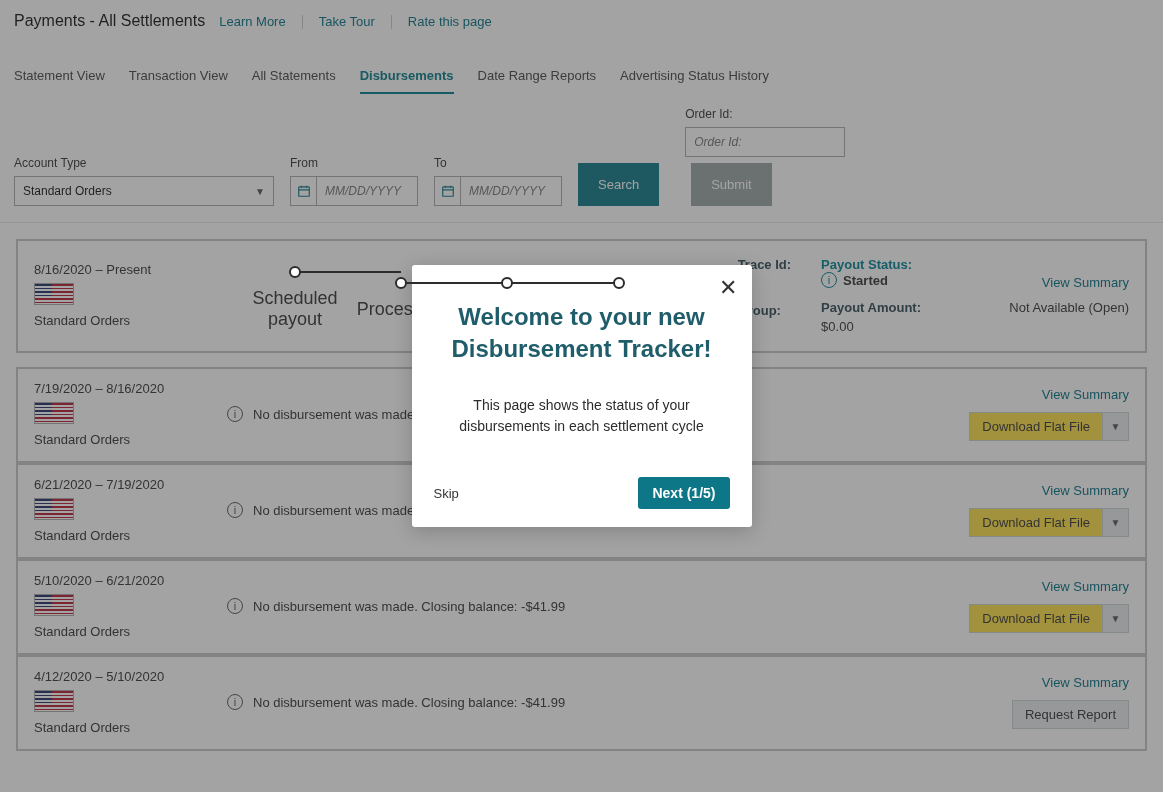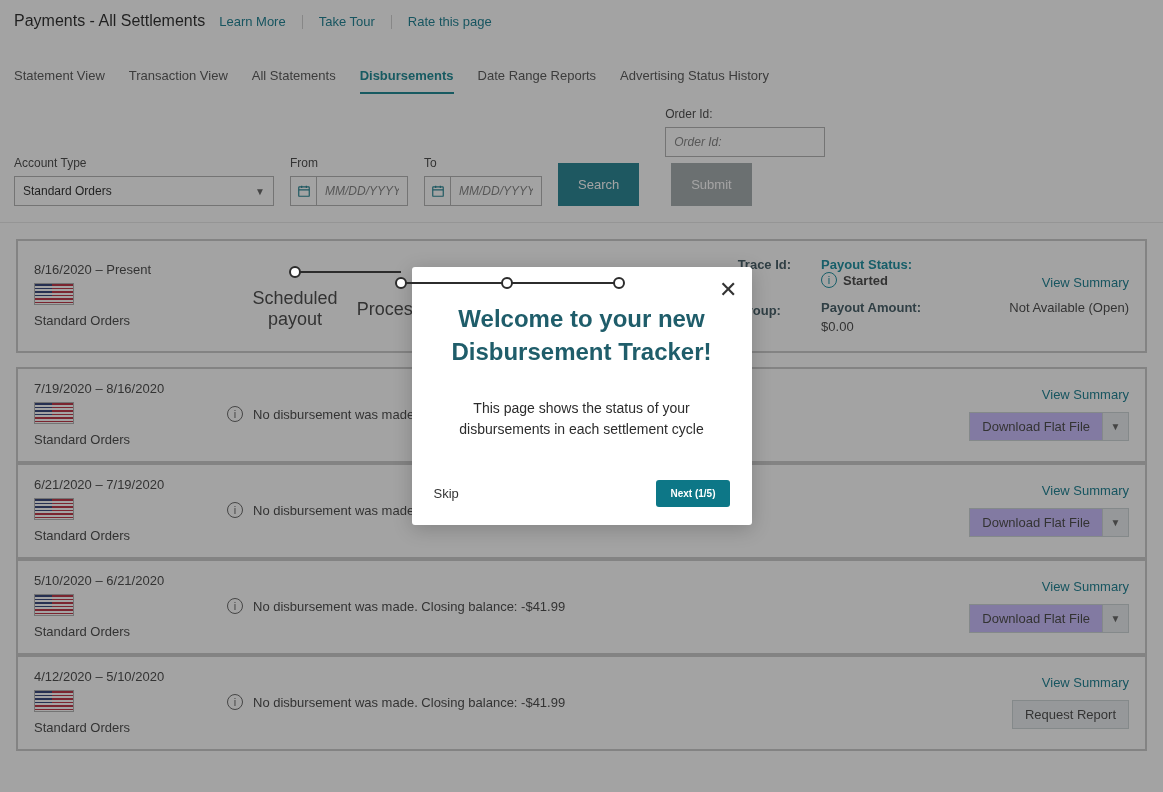--- a/index.html
+++ b/index.html
@@ -20,21 +20,21 @@
   .tab.active { color: #007b88; font-weight: 700; }
   .tab.active::after { content: ""; position: absolute; left: 0; right: 0; bottom: -1px; height: 2px; background: #007b88; }
 
   
   .filters { display: flex; gap: 16px; padding: 14px 14px 16px 14px; align-items: flex-end; border-bottom: 1px solid #e6e6e6; }
   .field { display: flex; flex-direction: column; gap: 6px; font-size: 12px; color: #333; }
   .select, .text-input, .date-input { height: 30px; border: 1px solid #aaa; background: #fff; font-size: 12px; color: #111; padding: 0 8px; }
   .select { width: 260px; display: flex; align-items: center; justify-content: space-between; cursor: pointer; }
   .date-wrap { display: flex; }
   .date-icon { width: 26px; height: 30px; border: 1px solid #aaa; border-right: 0; display: flex; align-items: center; justify-content: center; color: #0d7787; background: #fff; cursor: pointer; }
-  .date-input { width: 92px; font-style: italic; color: #888; }
+  .date-input { width: 102px; font-style: italic; color: #888; }
   .btn { height: 43px; border: 0; padding: 0 20px; cursor: pointer; font-size: 13px; color: #fff; }
   .btn-search { background: #0d7787; }
   .btn-submit { background: #9aa2a5; margin-left: 6px; }
   .order-group { display: flex; align-items: flex-start; gap: 6px; }
   .text-input { width: 160px; font-style: italic; color: #888; }
 
   
   .cards { padding: 16px; display: flex; flex-direction: column; gap: 14px; }
   .card { border: 2px solid #c5c5c5; background: #fff; padding: 12px 16px 14px 16px; position: relative; }
   .card .row { display: flex; align-items: center; gap: 18px; }
@@ -47,21 +47,21 @@
   .stripe.s4 { top: 12px; } .stripe.s5 { top: 15.5px; } .stripe.s6 { top: 19px; }
   .acct-type { font-size: 13px; color: #333; }
 
   .mid-col { flex: 1; display: flex; align-items: center; gap: 10px; }
   .info-icon { width: 16px; height: 16px; border: 1.5px solid #555; border-radius: 50%; display: flex; align-items: center; justify-content: center; font-size: 11px; line-height: 1; color: #555; flex-shrink: 0; }
   .disbursement-msg { font-size: 13px; color: #333; }
 
   .right-col { width: 190px; flex-shrink: 0; text-align: right; display: flex; flex-direction: column; gap: 10px; }
   .view-summary { color: #007185; font-size: 13px; cursor: pointer; }
   .split-btn { display: inline-flex; align-self: flex-end; }
-  .split-btn .main { background: #c4b5fd; border: 1px solid #c7cfd2; padding: 6px 12px; font-size: 13px; color: #333; cursor: pointer; }
+  .split-btn .main { background: #fde047; border: 1px solid #c7cfd2; padding: 6px 12px; font-size: 13px; color: #333; cursor: pointer; }
   .split-btn .caret { background: #e8ecee; border: 1px solid #c7cfd2; border-left: 0; width: 26px; display: flex; align-items: center; justify-content: center; cursor: pointer; }
   .req-btn { background: #e8ecee; border: 1px solid #c7cfd2; padding: 6px 12px; font-size: 13px; color: #333; cursor: pointer; align-self: flex-end; }
 
   
   .stepper-wrap { margin-left: 0; flex: 1; }
   .stepper { display: flex; align-items: center; margin-left: 15px; margin-right: 30px; margin-top: 6px; }
   .step { flex: 1; display: flex; flex-direction: column; align-items: center; position: relative; }
   .step .dot { width: 12px; height: 12px; border: 2px solid #2c2c2c; border-radius: 50%; background: #fff; z-index: 2; }
   .step .lbl { margin-top: 10px; font-size: 18px; color: #333; text-align: center; white-space: pre-line; }
   .step:not(:last-child)::after { content: ""; position: absolute; top: 5px; left: 50%; width: 100%; height: 2px; background: #2c2c2c; z-index: 1; }
@@ -77,21 +77,21 @@
   .chev { font-size: 10px; color: #555; }
 
   
   .overlay { position: absolute; inset: 0; background: rgba(50,50,50,0.45); display: flex; align-items: center; justify-content: center; }
   .modal { width: 340px; background: #fff; border-radius: 3px; padding: 22px 22px 18px 22px; position: relative; box-shadow: 0 4px 20px rgba(0,0,0,0.2); }
   .modal .close { position: absolute; top: 12px; right: 14px; font-size: 22px; color: #333; cursor: pointer; line-height: 1; }
   .modal h2 { font-size: 24px; font-weight: 700; color: #1f5d6a; text-align: center; margin: 14px 0 30px 0; line-height: 1.35; }
   .modal p { font-size: 14px; color: #2c2c2c; text-align: center; line-height: 1.5; margin: 0 6px; }
   .modal-actions { display: flex; justify-content: space-between; align-items: center; margin-top: 40px; }
   .skip { font-size: 13px; color: #333; cursor: pointer; }
-  .next-btn { background: #0d7787; color: #fff; border: 0; border-radius: 3px; padding: 8px 14px; font-size: 10px; cursor: pointer; font-weight: 700; }
+  .next-btn { background: #0d7787; color: #fff; border: 0; border-radius: 3px; padding: 8px 14px; font-size: 14px; cursor: pointer; font-weight: 700; }
 </style>
 </head>
 <body>
 
 <div class="page">
 
   <div class="title-row">
     <h1>Payments - All Settlements</h1>
     <div class="title-links">
       <span class="link">Learn More</span>

